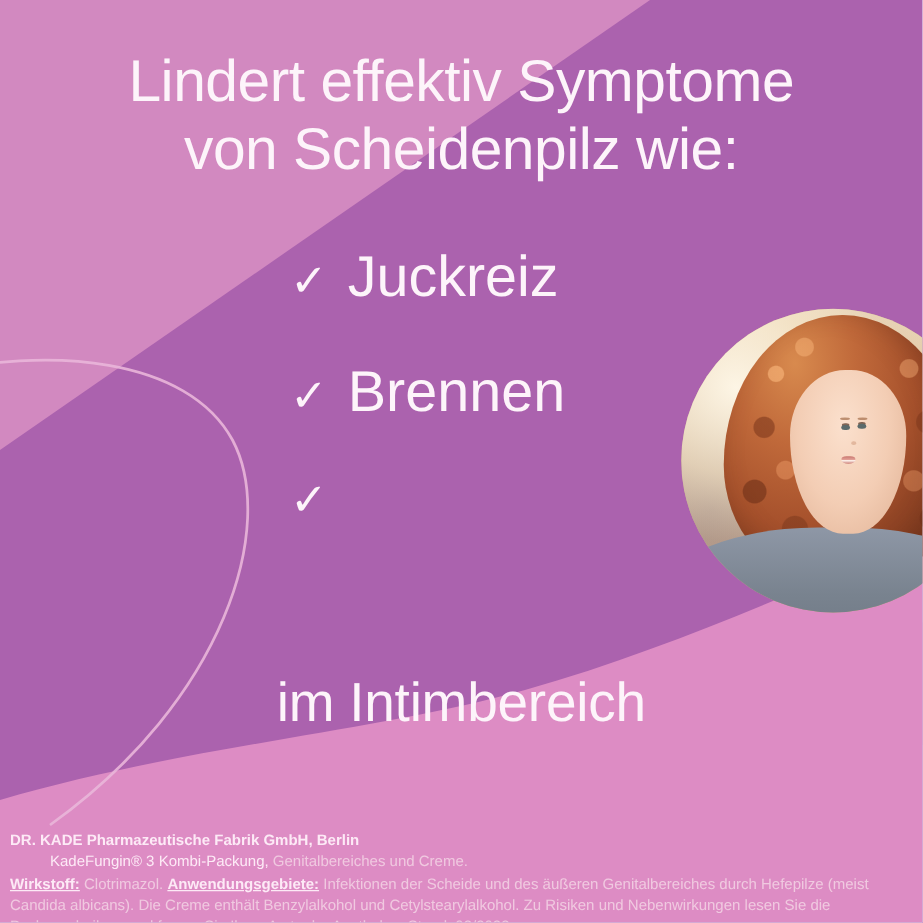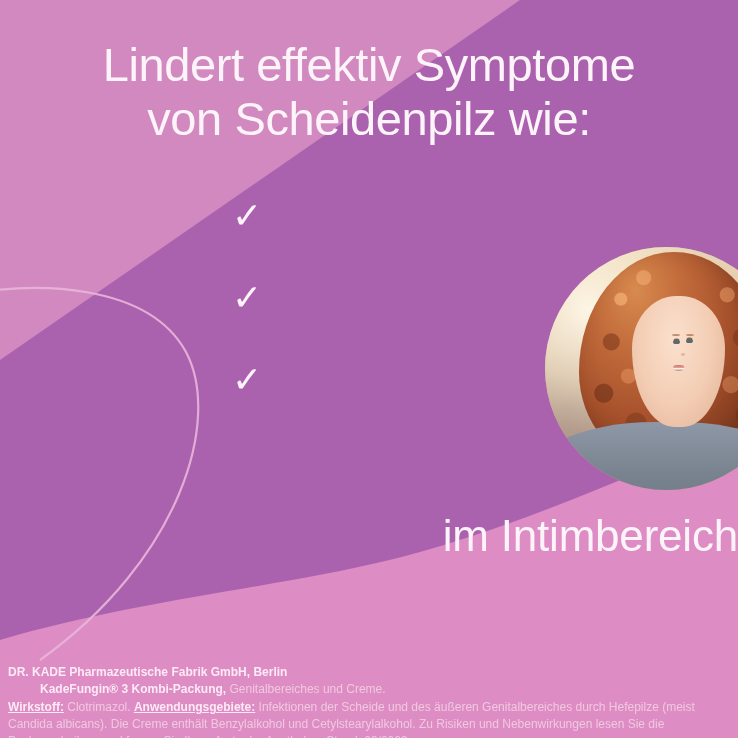--- a/index.html
+++ b/index.html
@@ -165,23 +165,23 @@
     white-space: nowrap;
   }
   .symptom .check {
     font-size: 36px;
     font-weight: 300;
     line-height: 1;
   }
   #closing {
     position: absolute;
     left: 0;
-    top: 514px;
-    width: 738px;
-    text-align: right;
+    top: 541px;
+    width: 738px;
+    text-align: center;
     color: #fdf4fa;
     font-size: 44px;
     line-height: 1;
     letter-spacing: -0.2px;
   }
 
   
   #legal {
     position: absolute;
     left: 8px;
@@ -191,21 +191,21 @@
     font-size: 12px;
     line-height: 1.42;
   }
   #legal .l-strong {
     color: #fdeaf6;
     font-weight: 700;
     text-decoration: underline;
   }
   #legal .l-line { display: block; }
   #legal .l-company { color: #fdeaf6; font-weight: 600; }
-  #legal .l-product { color: #fdeaf6; font-weight: 700; padding-left: 32px; }
+  #legal .l-product { color: #fdeaf6; font-weight: 400; padding-left: 32px; }
   #legal .l-body { display: block; margin-top: 1px; }
 </style>
 </head>
 <body>
 
 <div id="ad">
 
   <svg id="bg-svg" viewBox="0 0 738 738" aria-hidden="true">
     <rect x="0" y="0" width="738" height="738" fill="#ab62ae"></rect>
 
@@ -231,23 +231,25 @@
       <div class="mouth"></div>
     </div>
   </div>
 
   <div id="headline">Lindert effektiv Symptome
 von Scheidenpilz wie:</div>
 
   <div id="symptoms">
     <div class="symptom">
       <span class="check">✓</span>
+      <span>Juckreiz</span>
     </div>
     <div class="symptom">
       <span class="check">✓</span>
+      <span>Brennen</span>
     </div>
     <div class="symptom">
       <span class="check">✓</span>
     </div>
   </div>
 
   <div id="closing">im Intimbereich</div>
 
   <div id="legal">
     <span class="l-line l-company">DR. KADE Pharmazeutische Fabrik GmbH, Berlin</span>

